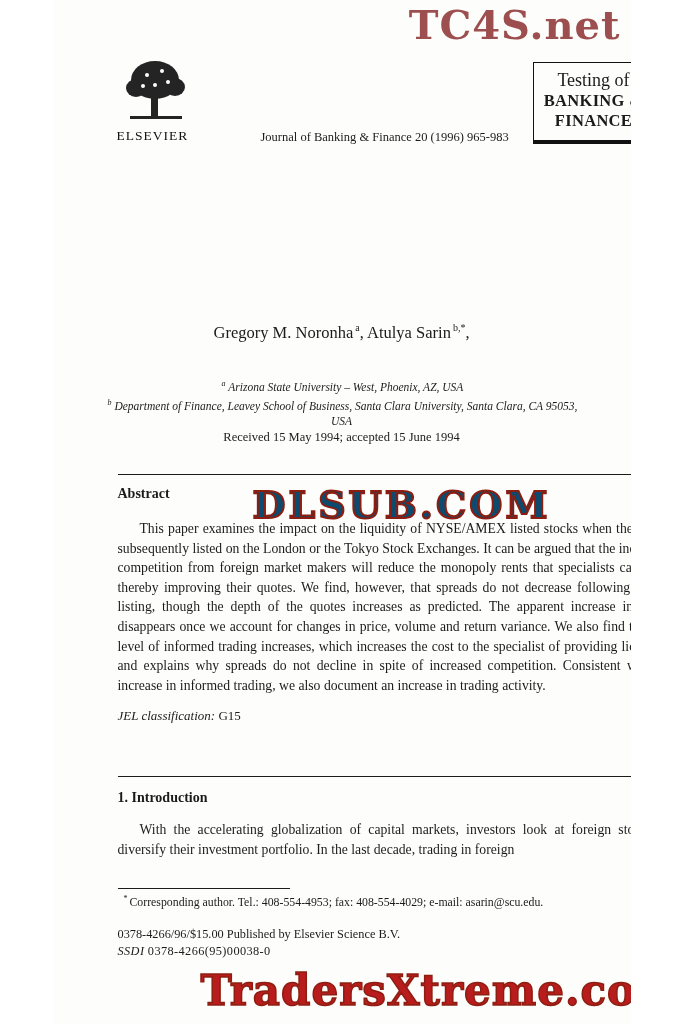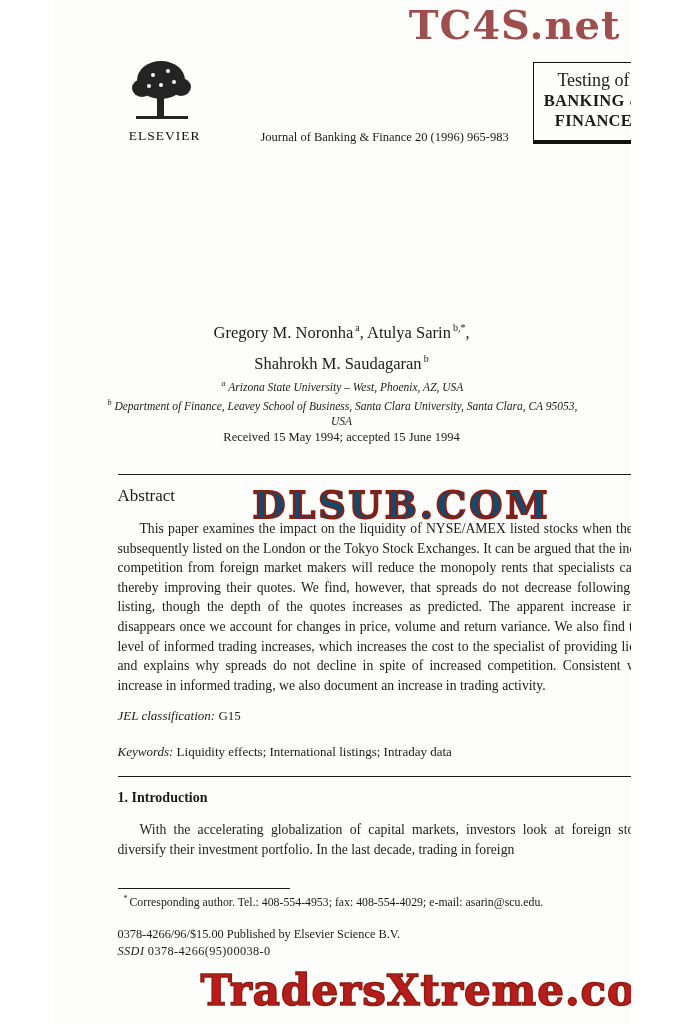--- a/index.html
+++ b/index.html
@@ -10,21 +10,21 @@
     font-family:"Liberation Serif", serif; color:#1b1b1b;
   }
   
   .wm { position:absolute; font-family:"DejaVu Serif", serif; font-weight:bold; white-space:nowrap; }
   .wm-top { top:1px; right:10px; font-size:40px; color:#9d4f4f; letter-spacing:1px; }
   .wm-mid { top:482px; left:200px; font-size:38px; color:#0c4a6e;
             -webkit-text-stroke:2px #8c1d10; letter-spacing:3px; }
   .wm-bottom { top:966px; left:148px; font-size:42px; color:#b91c1c;
                -webkit-text-stroke:1.5px #8c1d10; letter-spacing:1px; }
   
-  .elsevier { position:absolute; left:64px; top:58px; width:84px; text-align:right; }
+  .elsevier { position:absolute; left:64px; top:58px; width:84px; text-align:left; }
   .elsevier-name { font-size:13.5px; letter-spacing:1px; margin-top:2px; color:#111; }
   .citation { position:absolute; left:186px; top:130px; font-size:12.5px;margin-left:22px; }
   .journal-box {
     position:absolute; left:480px; top:62px; width:122px;
     border:1.5px solid #111; border-bottom:4px solid #111;
     padding:7px 4px 9px; text-align:center;
   }
   .jb-line1 { font-size:18px; }
   .jb-line2, .jb-line3 { font-weight:bold; font-size:16.5px; letter-spacing:0.3px; }
   
@@ -36,21 +36,21 @@
   .affils { position:absolute; top:376px; left:0; width:100%; text-align:center;
             font-style:italic; font-size:11.5px; line-height:15px; }
   .affils .sup { font-size:8px; }
   .received { position:absolute; top:430px; left:0; width:100%; text-align:center; font-size:12.5px; }
   
   .rule { position:absolute; left:65px; width:553px; height:1px; background:#1b1b1b; }
   .rule-1 { top:474px; }
   .rule-2 { top:776px; }
   .fn-rule { position:absolute; top:888px; left:65px; width:172px; height:1px; background:#1b1b1b; }
   
-  .abstract-h { position:absolute; top:486px; left:65px; font-weight:normal; font-size:17px; }
+  .abstract-h { position:absolute; top:486px; left:65px; font-weight:bold; font-size:14px; }
   .abstract-p { position:absolute; top:519px; left:65px; width:553px;
                 font-size:13.7px; line-height:19.6px; text-align:justify; text-indent:22px; }
   .jel { position:absolute; top:708px; left:65px; font-size:13px; }
   .keywords { position:absolute; top:744px; left:65px; font-size:13px; }
   .ital { font-style:italic; }
   
   .intro-h { position:absolute; top:790px; left:65px; font-weight:bold; font-size:14px; }
   .intro-p { position:absolute; top:820px; left:65px; width:553px;
              font-size:13.7px; line-height:19.6px; text-align:justify; text-indent:22px; }
   
@@ -90,42 +90,40 @@
 
   <div class="journal-box">
     <div class="jb-line1">Testing of</div>
     <div class="jb-line2">BANKING &amp;</div>
     <div class="jb-line3">FINANCE</div>
   </div>
 
 
   <div class="authors">
     <div><span>Gregory M. Noronha</span><span class="sup">a</span><span>, </span><span>Atulya Sarin</span><span class="sup">b,*</span><span>,</span></div>
-    <div><span>Shahrokh M. Saudagaran</span><span class="sup">b</span></div>
   </div>
 
   <div class="affils">
     <div><span class="sup">a</span> <span>Arizona State University – West, Phoenix, AZ, USA</span></div>
     <div><span class="sup">b</span> <span>Department of Finance, Leavey School of Business, Santa Clara University, Santa Clara, CA 95053,</span></div>
     <div>USA</div>
   </div>
 
   <div class="received">Received 15 May 1994; accepted 15 June 1994</div>
 
   <div class="rule rule-1"></div>
 
   <div class="abstract-h">Abstract</div>
 
   <div class="wm wm-mid">DLSUB.COM</div>
 
   <div class="abstract-p">This paper examines the impact on the liquidity of NYSE/AMEX listed stocks when they were subsequently listed on the London or the Tokyo Stock Exchanges. It can be argued that the increased competition from foreign market makers will reduce the monopoly rents that specialists can earn, thereby improving their quotes. We find, however, that spreads do not decrease following a dual listing, though the depth of the quotes increases as predicted. The apparent increase in depth disappears once we account for changes in price, volume and return variance. We also find that the level of informed trading increases, which increases the cost to the specialist of providing liquidity, and explains why spreads do not decline in spite of increased competition. Consistent with an increase in informed trading, we also document an increase in trading activity.</div>
 
   <div class="jel"><span class="ital">JEL classification:</span> <span>G15</span></div>
 
-  <div class="keywords"><span class="ital">Keywords:</span> <span>Liquidity effects; International listings; Intraday data</span></div>
 
   <div class="rule rule-2"></div>
 
   <div class="intro-h">1. Introduction</div>
 
   <div class="intro-p">With the accelerating globalization of capital markets, investors look at foreign stocks to diversify their investment portfolio. In the last decade, trading in foreign</div>
 
   <div class="fn-rule"></div>
 
   <div class="footnote"><span class="sup">*</span><span>Corresponding author. Tel.: 408-554-4953; fax: 408-554-4029; e-mail: asarin@scu.edu.</span></div>

